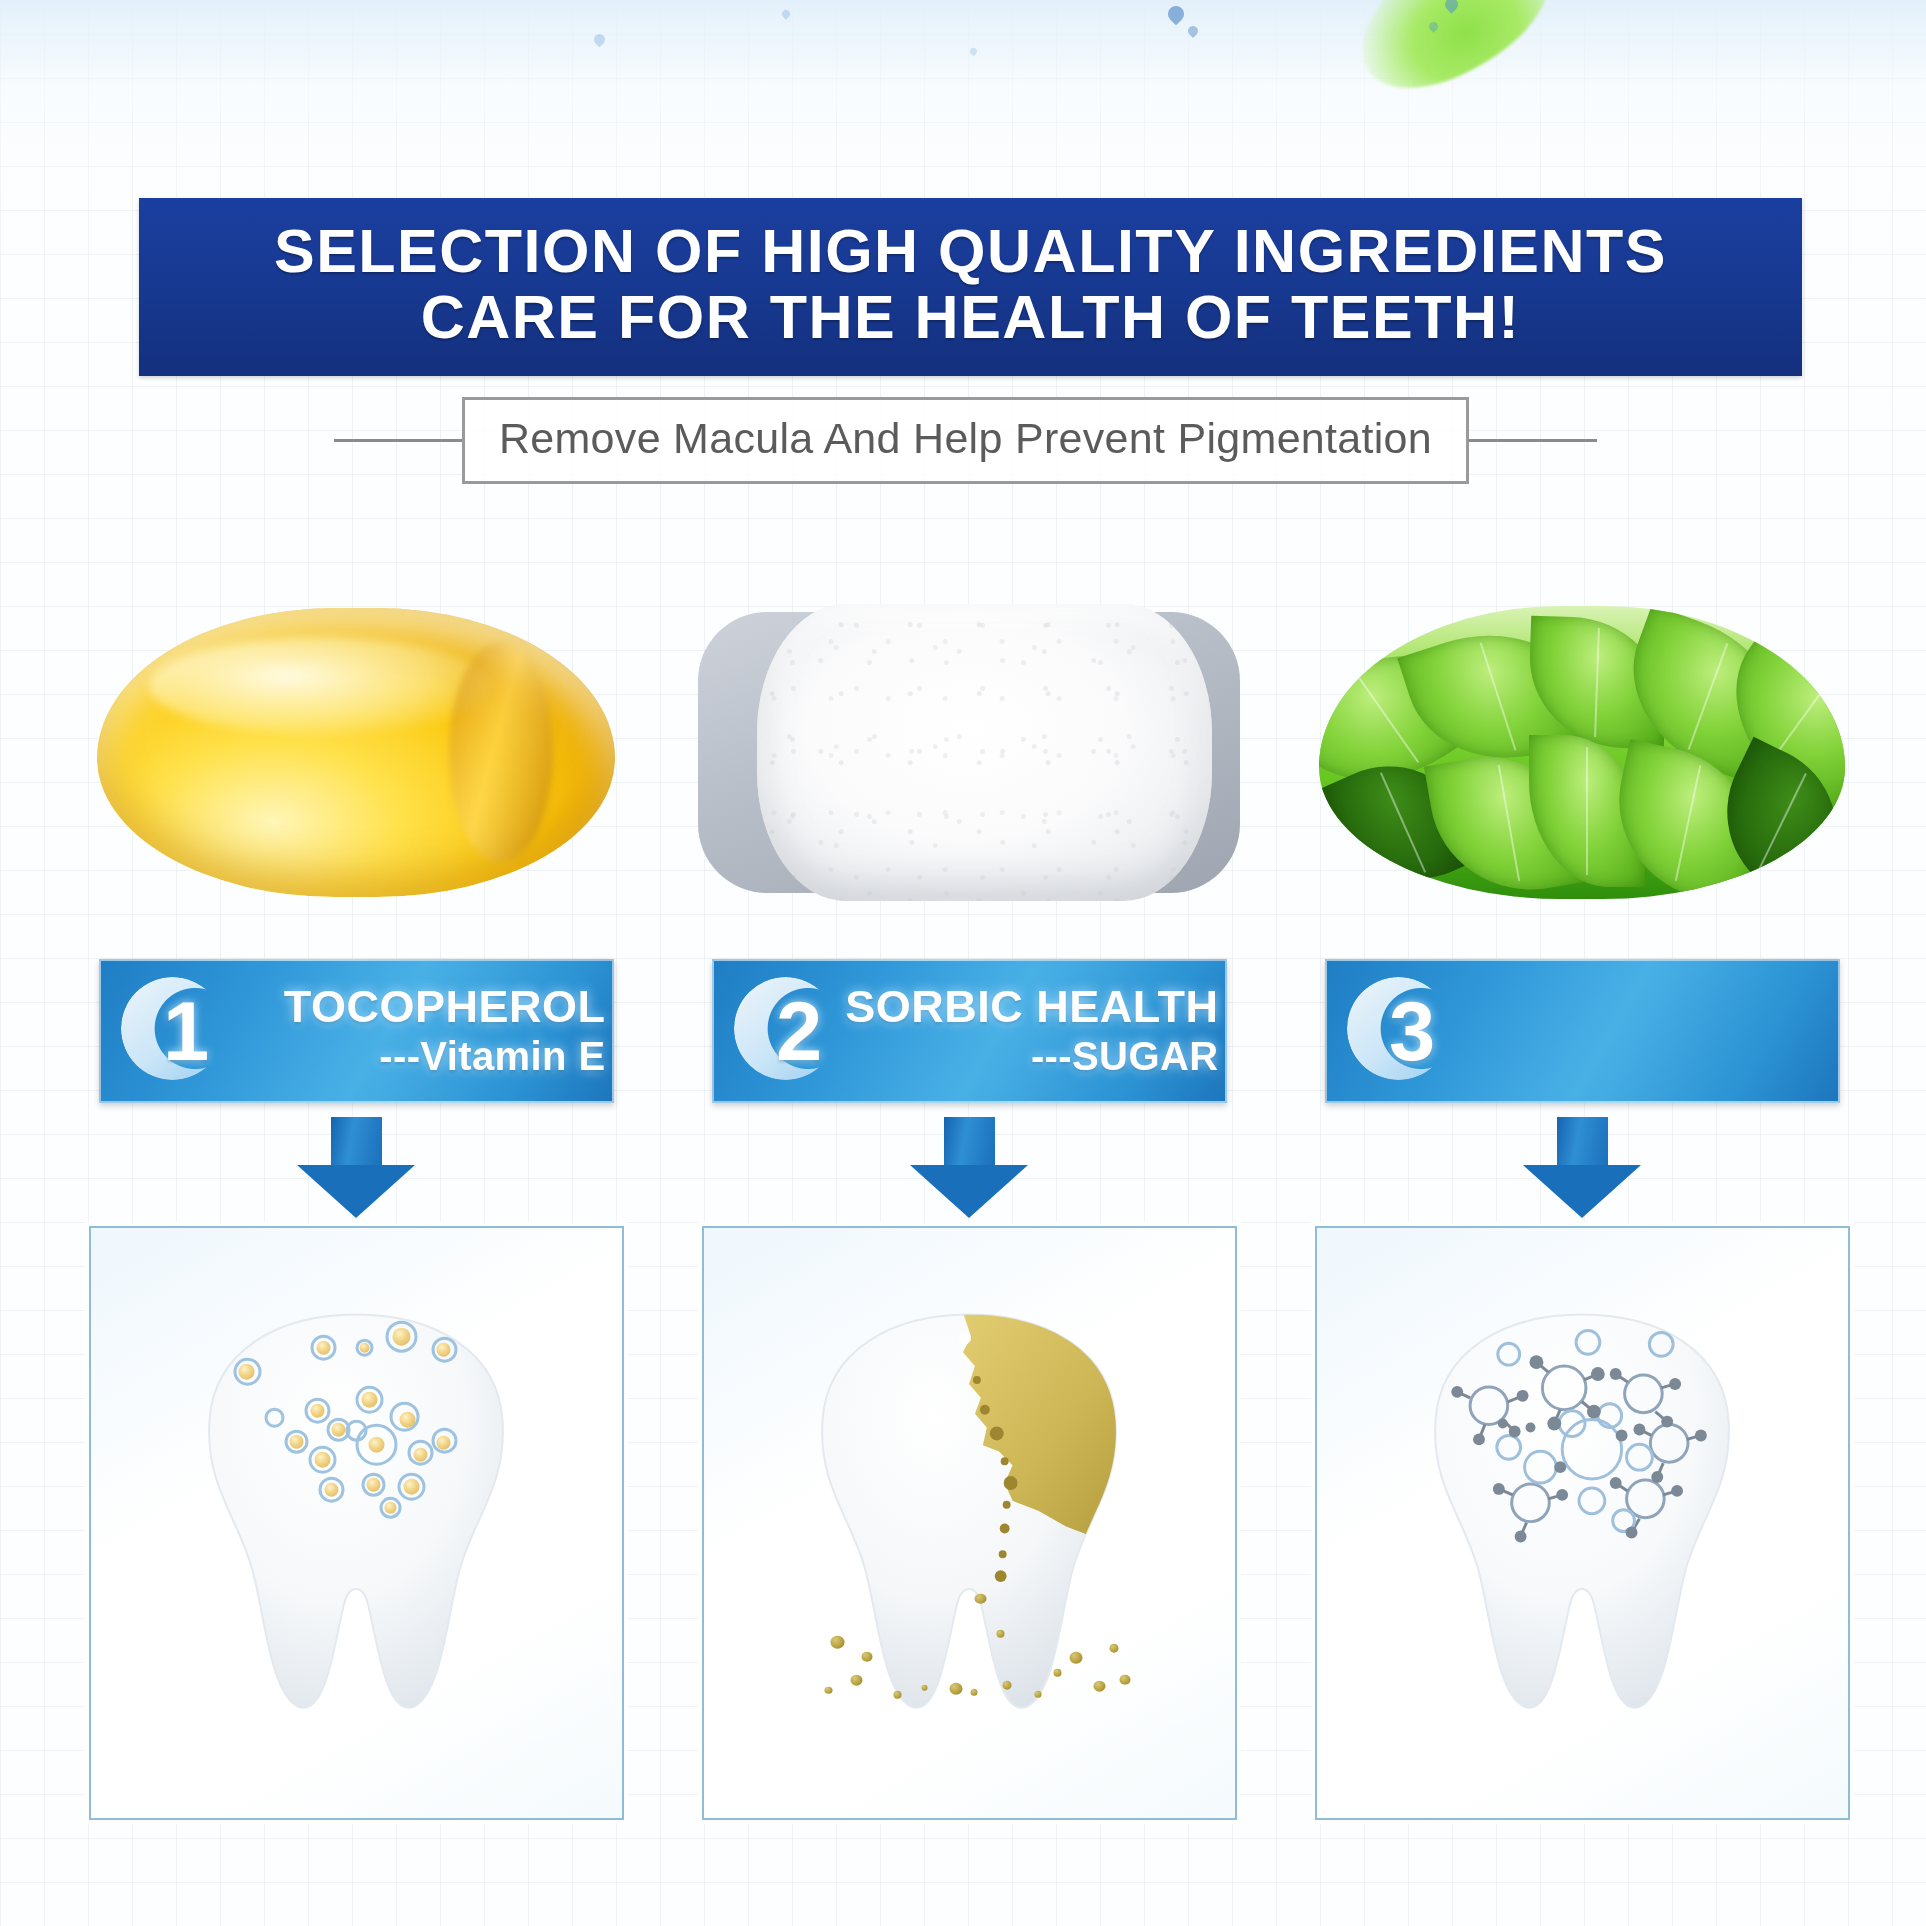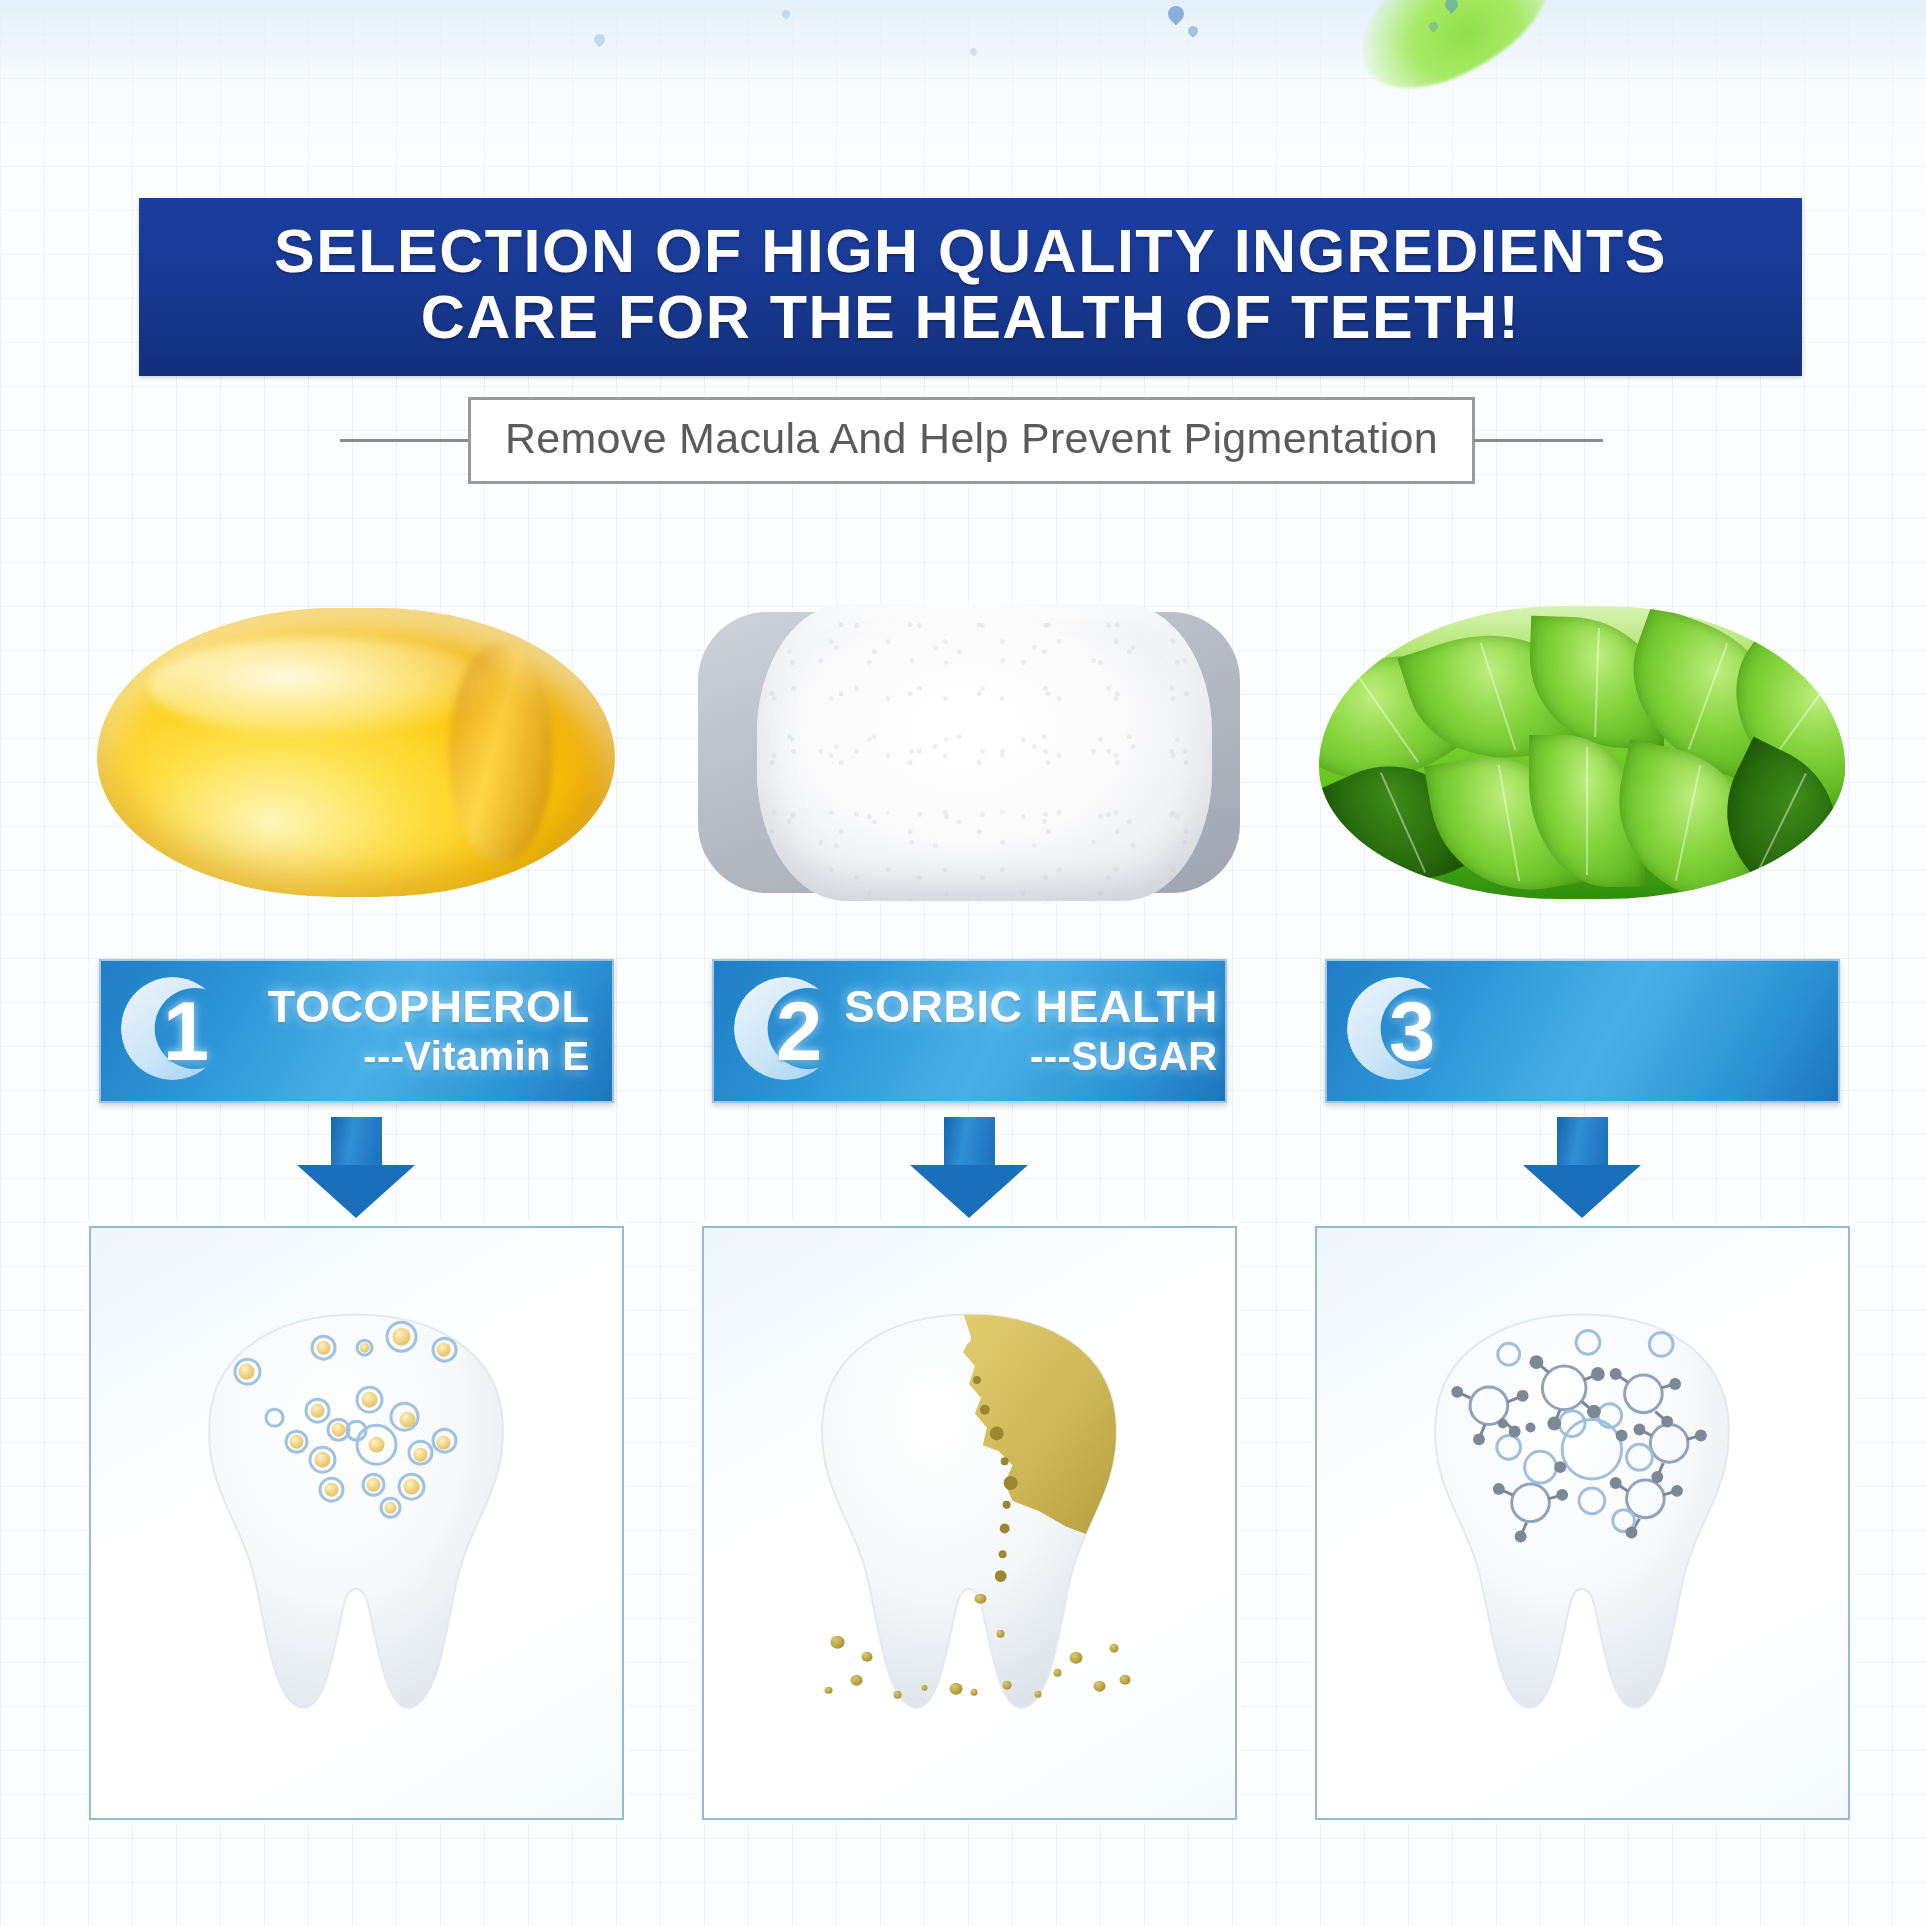--- a/index.html
+++ b/index.html
@@ -53,21 +53,21 @@
     font-weight: bold;
     letter-spacing: 1.5px;
     line-height: 1.08;
     text-align: center;
     text-shadow: 0 2px 2px rgba(0,0,0,0.28);
     white-space: nowrap;
   }
 
   
   .subtitle-wrap {
-    position: absolute; left: 140px; top: 396px;
+    position: absolute; left: 134px; top: 396px;
     width: 1663px; height: 89px;
     display: flex; align-items: center; justify-content: center;
   }
   .sub-rule { height: 3px; background: #8b8b8b; flex: 0 0 auto; }
   .sub-rule.left  { width: 129px; margin-right: -1px; }
   .sub-rule.right { width: 129px; margin-left: -1px; }
   .subtitle-box {
     border: 3px solid #9a9a9a;
     background: rgba(255,255,255,0.82);
     padding: 14px 34px 18px;
@@ -200,21 +200,21 @@
     padding-left: 26px;
     color: #ffffff;
     font-size: 83px; font-weight: bold;
     line-height: 1;
     text-shadow: 0 0 10px rgba(200,235,255,0.9), 0 2px 3px rgba(10,60,100,0.35);
   }
   .label-text {
     flex: 1 1 auto;
     display: flex; flex-direction: column;
     align-items: flex-end; justify-content: center;
-    padding-right: 22px;
+    padding-right: 6px;
   }
   .label-main {
     color: #ffffff;
     font-size: 45px; font-weight: bold;
     letter-spacing: 0.5px;
     line-height: 1.12;
     white-space: nowrap;
     text-shadow: 0 0 12px rgba(190,230,255,0.85), 0 2px 3px rgba(10,60,100,0.3);
   }
   .label-sub {

